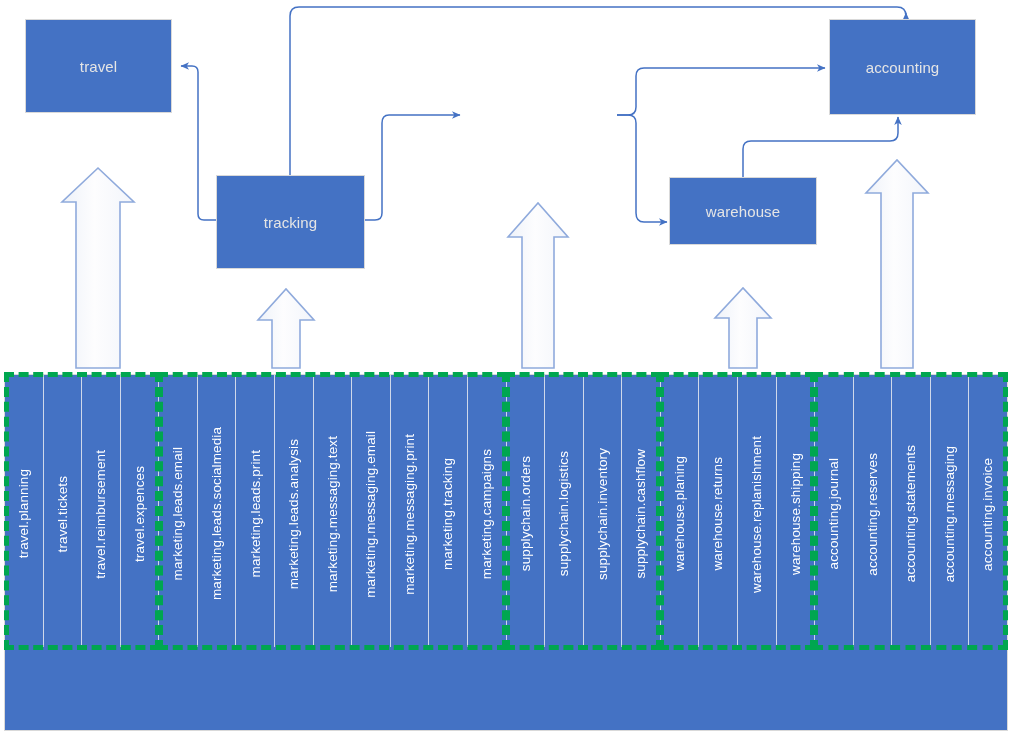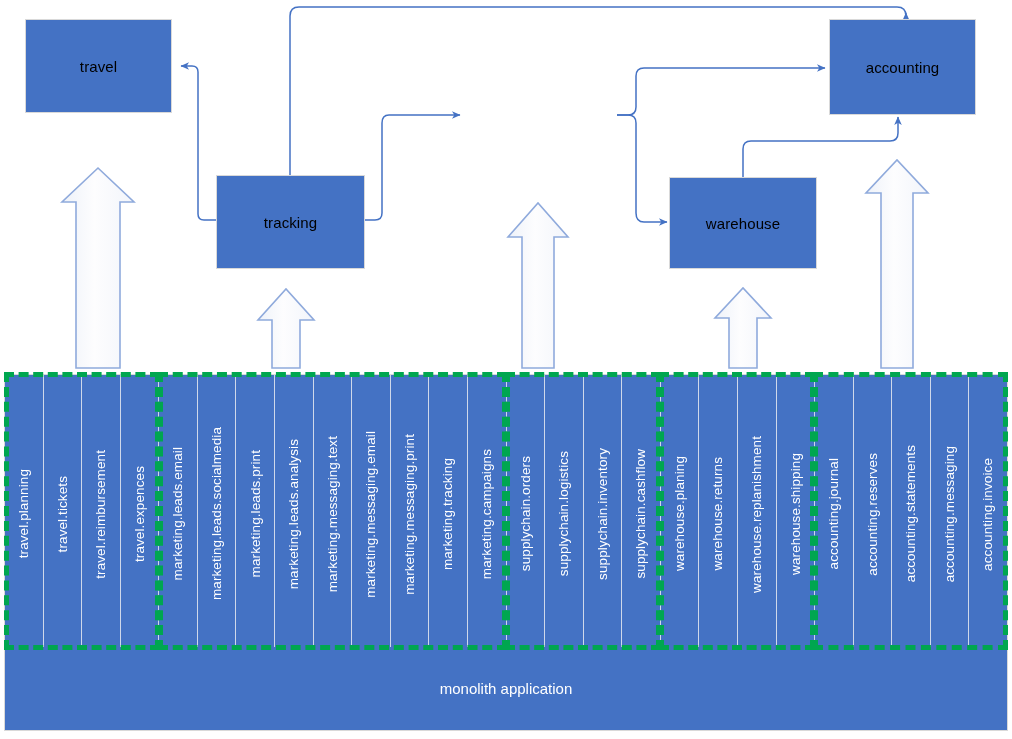--- a/index.html
+++ b/index.html
@@ -8,21 +8,21 @@
     font-family:"Liberation Sans","DejaVu Sans",sans-serif;
     background:#ffffff;
   }
   #stage{position:absolute;left:0;top:0;width:1012px;height:739px;}
 
   
   .svc{
     position:absolute;
     background:#4472C4;
     box-shadow:0 0 0 1px #d9d9d9;
-    color:#000000;
+    color:#e5e5e5;
     display:flex;align-items:center;justify-content:center;
     font-size:15px;
     letter-spacing:.1px;
     z-index:6;
   }
 
   
   #wires{position:absolute;left:0;top:0;width:1012px;height:739px;z-index:4;}
   #bigarrows{position:absolute;left:0;top:0;width:1012px;height:739px;z-index:3;}
 
@@ -122,21 +122,21 @@
 
   <div class="svc" style="left:26px;top:20px;width:145px;height:92px;">
     <span>travel</span>
   </div>
 
   <div class="svc" style="left:217px;top:176px;width:147px;height:92px;">
     <span>tracking</span>
   </div>
 
 
-  <div class="svc" style="left:670px;top:178px;width:146px;height:90px;">
+  <div class="svc" style="left:670px;top:178px;width:146px;height:66px;">
     <span>warehouse</span>
   </div>
 
   <div class="svc" style="left:830px;top:20px;width:145px;height:94px;text-align:center;">
     <span>accounting</span>
   </div>
 
   <div id="monolith">
     <div id="cols">
         <div class="col" style="flex: 1 1 0px;">
@@ -211,21 +211,20 @@
         <div class="col" style="flex: 1 1 0px;">
           <span class="vtxt">accounting.statements</span>
         </div>
         <div class="col" style="flex: 1 1 0px;">
           <span class="vtxt">accounting.messaging</span>
         </div>
         <div class="col" style="flex: 1 1 0px;">
           <span class="vtxt">accounting.invoice</span>
         </div>
       </div>
-    <div id="monotitle">monolith application</div>
   </div>
 
   <div id="groups">
       <div class="grp" style="left: 4px; width: 156.154px;"></div>
       <div class="grp" style="left: 158.154px; width: 348.846px;"></div>
       <div class="grp" style="left: 505px; width: 156.154px;"></div>
       <div class="grp" style="left: 659.154px; width: 156.154px;"></div>
       <div class="grp" style="left: 813.308px; width: 194.692px;"></div>
     </div>
 

